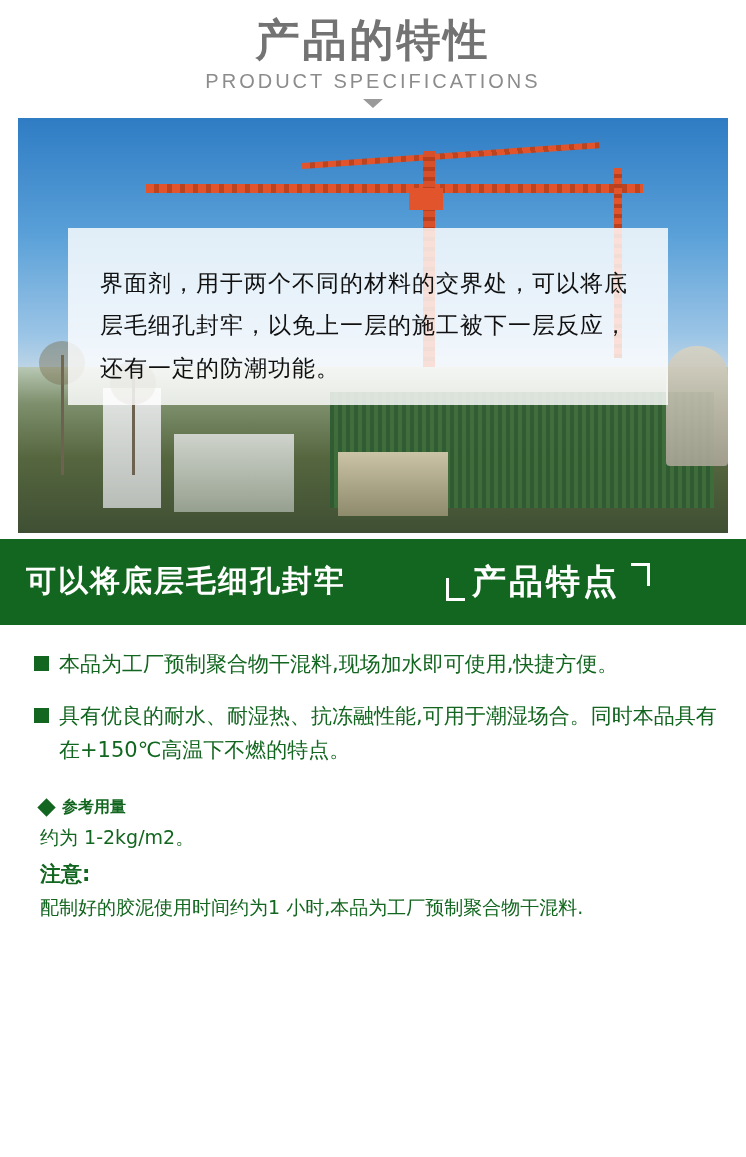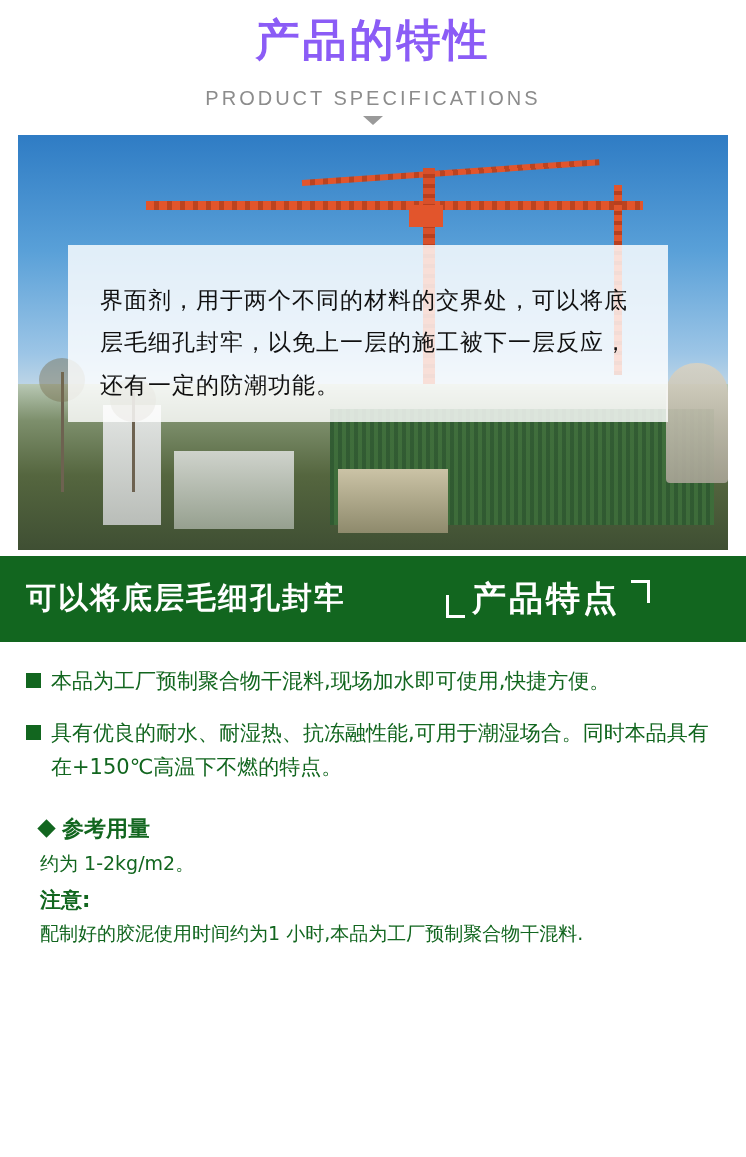--- a/index.html
+++ b/index.html
@@ -22,27 +22,27 @@
   }
 
   
   .header {
     padding-top: 14px;
     text-align: center;
   }
   .header-title {
     font-size: 44px;
     font-weight: bold;
-    color: #8b5cf6;
+    color: #737373;
     letter-spacing: 3px;
     line-height: 1.2;
     margin: 0;
   }
   .header-sub {
-    margin-top: 20px;
+    margin-top: 3px;
     font-size: 20px;
     letter-spacing: 3px;
     color: #8c8c8c;
     font-weight: normal;
   }
   .header-caret {
     margin: 6px auto 0 auto;
     width: 0;
     height: 0;
     border-left: 10px solid transparent;
@@ -206,21 +206,21 @@
     left: 0; bottom: 4px;
     border-width: 0 0 3px 3px;
   }
   .bracket-r {
     right: 0; top: 4px;
     border-width: 3px 3px 0 0;
   }
 
   
   .features {
-    padding: 22px 26px 0 26px;
+    padding: 22px 26px 0 34px;
   }
   .feature-item {
     display: flex;
     align-items: flex-start;
     margin-bottom: 18px;
   }
   .bullet-square {
     flex: 0 0 auto;
     width: 15px;
     height: 15px;
@@ -234,21 +234,21 @@
     font-family: "DejaVu Sans", "Liberation Sans", sans-serif;
   }
 
   
   .notes {
     padding: 8px 26px 0 40px;
     color: #12661f;
     font-family: "DejaVu Sans", "Liberation Sans", sans-serif;
   }
   .note-heading {
-    font-size: 22px;
+    font-size: 16px;
     font-weight: bold;
     display: flex;
     align-items: center;
     margin-top: 4px;
   }
   .diamond {
     width: 13px;
     height: 13px;
     background: #12661f;
     transform: rotate(45deg);

